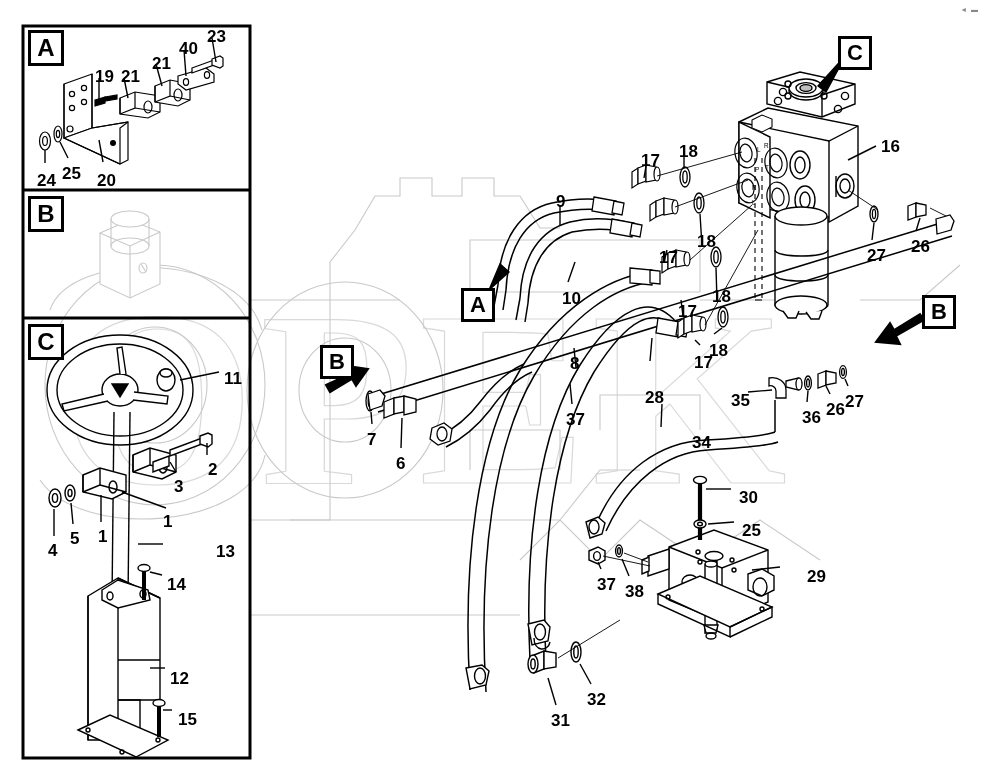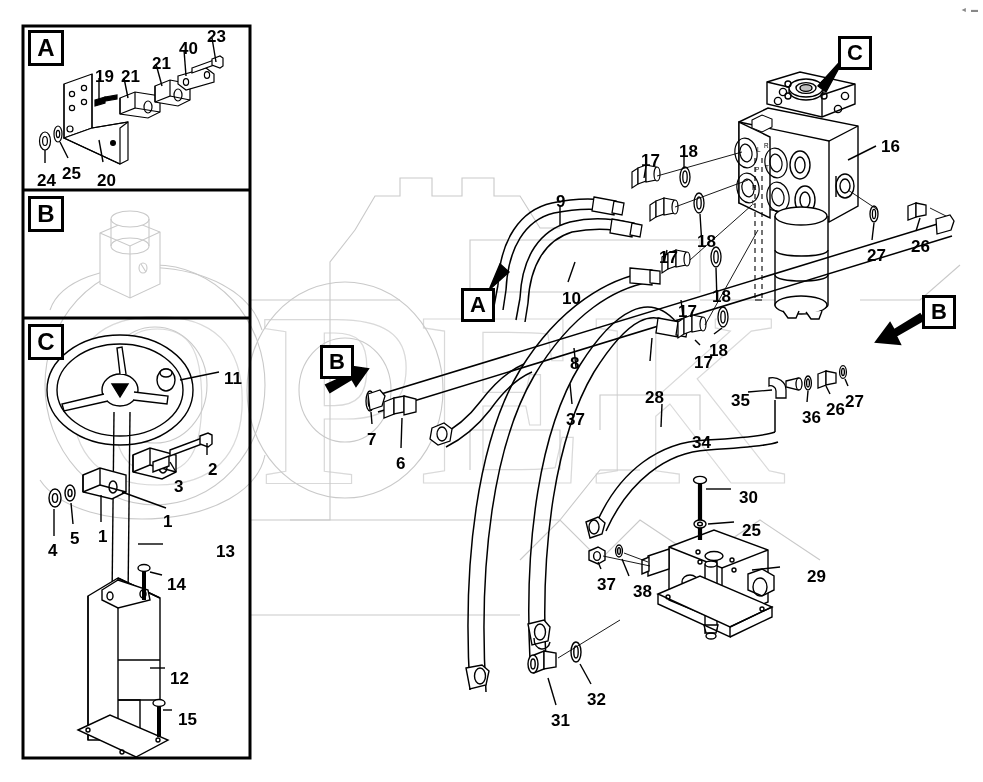--- a/index.html
+++ b/index.html
@@ -549,18 +549,18 @@
       <div class="lbl" style="left: 396px; top: 455px;">6</div>
       <div class="lbl" style="left: 731px; top: 392px;">35</div>
       <div class="lbl" style="left: 802px; top: 409px;">36</div>
       <div class="lbl" style="left: 826px; top: 401px;">26</div>
       <div class="lbl" style="left: 845px; top: 393px;">27</div>
       <div class="lbl" style="left: 656px; top: 434px; margin-left: 36px;">34</div>
       <div class="lbl" style="left: 739px; top: 489px;">30</div>
       <div class="lbl" style="left: 742px; top: 522px;">25</div>
       <div class="lbl" style="left: 787px; top: 568px; margin-left: 20px;">29</div>
       <div class="lbl" style="left: 597px; top: 576px;">37</div>
-      <div class="lbl" style="left: 625px; top: 583px; margin-left: 8px;">38</div>
+      <div class="lbl" style="left: 625px; top: 583px;">38</div>
       <div class="lbl" style="left: 551px; top: 712px;">31</div>
       <div class="lbl" style="left: 587px; top: 691px;">32</div>
     </div>
 
 </div>
 
 </body></html>

